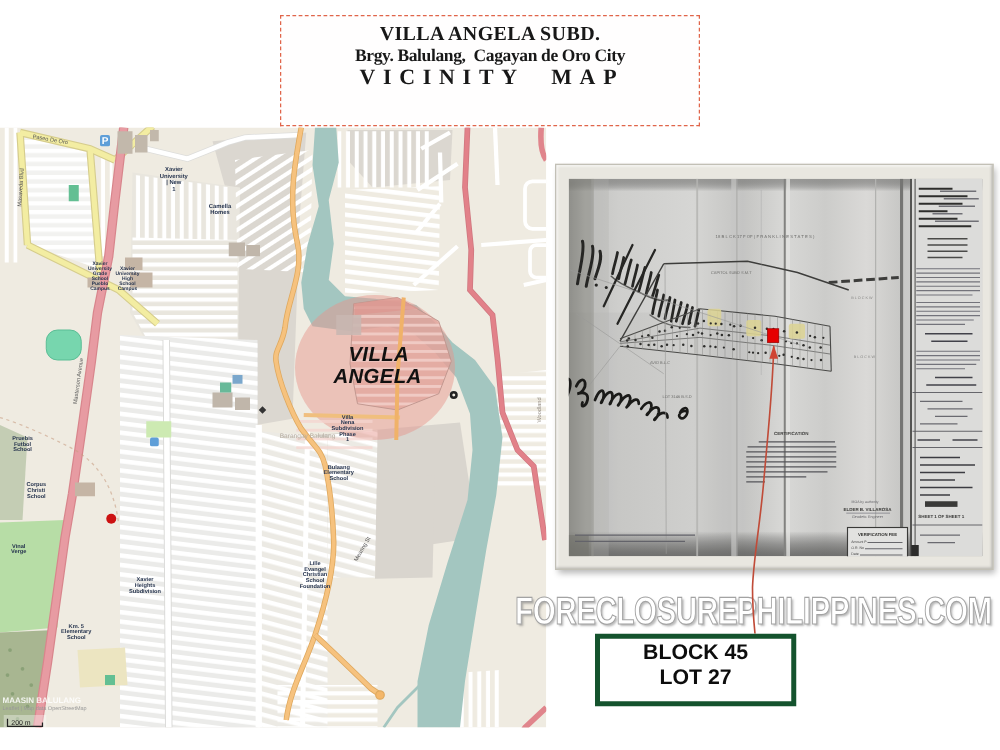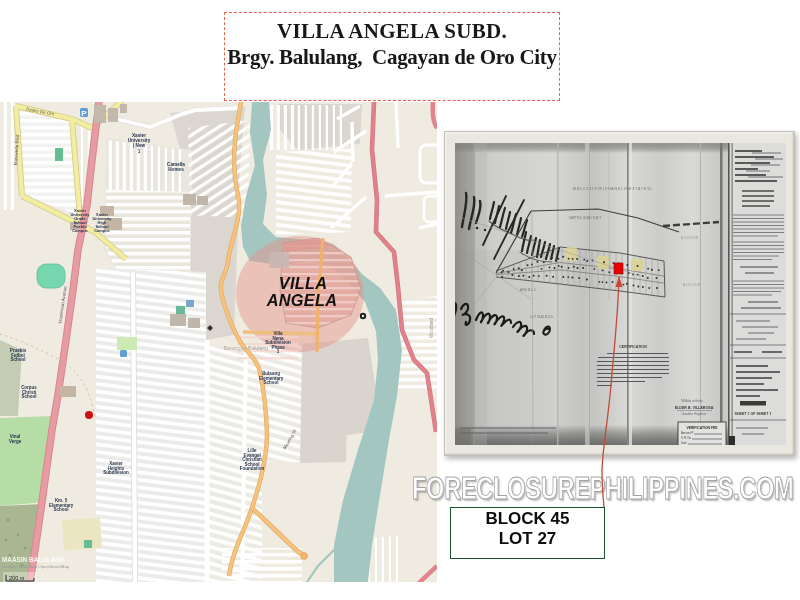--- a/index.html
+++ b/index.html
@@ -5,24 +5,25 @@
   html,body{margin:0;padding:0;}
   body{width:800px;height:600px;position:relative;background:#ffffff;overflow:hidden;
        font-family:"Liberation Sans",sans-serif;}
   .abs{position:absolute;}
 </style>
 </head>
 <body>
 
 <div class="abs" style="left:224px;top:12px;width:334px;height:87px;border:1px dashed #e0654a;background:#fffefe;text-align:center;font-family:'Liberation Serif',serif;color:#181818;">
 
-  <div style="margin-top:6px;font-size:21px;font-weight:bold;letter-spacing:0.3px;">VILLA ANGELA SUBD.</div>
-
-  <div style="margin-top:1px;font-size:21px;font-weight:bold;letter-spacing:-0.3px;">Brgy. Balulang,&nbsp; Cagayan de Oro City</div>
-
+  <div style="margin-top:6px;font-size:16px;font-weight:bold;letter-spacing:0.3px;">VILLA ANGELA SUBD.</div>
+
+  <div style="margin-top:1px;font-size:14px;font-weight:bold;letter-spacing:-0.3px;">Brgy. Balulang,&nbsp; Cagayan de Oro City</div>
+
+  <div style="margin-top:-3px;font-size:17.5px;font-weight:bold;letter-spacing:6.2px;margin-left:3px;">VICINITY&nbsp; MAP</div>
 
 </div>
 
 <svg class="abs" style="left:0;top:102px;" width="437" height="480" viewBox="0 102 437 480">
   <defs>
     <pattern id="lad0" width="7" height="7" patternUnits="userSpaceOnUse">
       <rect x="0" y="0" width="7" height="3.4" fill="#ffffff"></rect>
     </pattern>
     <pattern id="lad7" width="7.5" height="7.5" patternUnits="userSpaceOnUse" patternTransform="rotate(7)">
       <rect x="0" y="0" width="7.5" height="3.6" fill="#ffffff"></rect>
@@ -596,13 +597,13 @@
   <rect x="614" y="263" width="9" height="11" fill="#e60000" stroke="#990000" stroke-width="0.6"></rect>
 </svg>
 
 <div id="wm" class="abs" style="left:412px;top:471px;height:34px;font-family:'Liberation Sans',sans-serif;font-weight:bold;font-size:31px;letter-spacing:-0.5px;color:#ffffff;-webkit-text-stroke:0.9px #a3a3a3;text-shadow:2px 2px 2px rgba(100,100,100,0.45);white-space:nowrap;transform:scaleX(0.765);transform-origin:left top;">FORECLOSUREPHILIPPINES.COM</div>
 
 <svg class="abs" style="left:0;top:0;pointer-events:none;" width="800" height="600" viewBox="0 0 800 600">
   <path d="M619,277 C618,315 614,350 611,385 C608,420 603,445 602,470 C602,486 603,497 604,507" stroke="#c04b38" stroke-width="1.3" fill="none"></path>
   <path d="M619,276 L615.5,287 L622.5,287 Z" fill="#cf4433"></path>
 </svg>
 
-<div class="abs" style="left:450px;top:507px;width:153px;height:49px;border:1px solid #14532d;background:#ffffff;text-align:center;font-weight:bold;font-size:17px;color:#0d0d0d;line-height:20px;padding-top:1px;">BLOCK 45<br>LOT 27</div>
+<div class="abs" style="left:476px;top:507px;width:153px;height:49px;border:4px solid #14532d;background:#ffffff;text-align:center;font-weight:bold;font-size:17px;color:#0d0d0d;line-height:20px;padding-top:1px;">BLOCK 45<br>LOT 27</div>
 
 </body></html>

